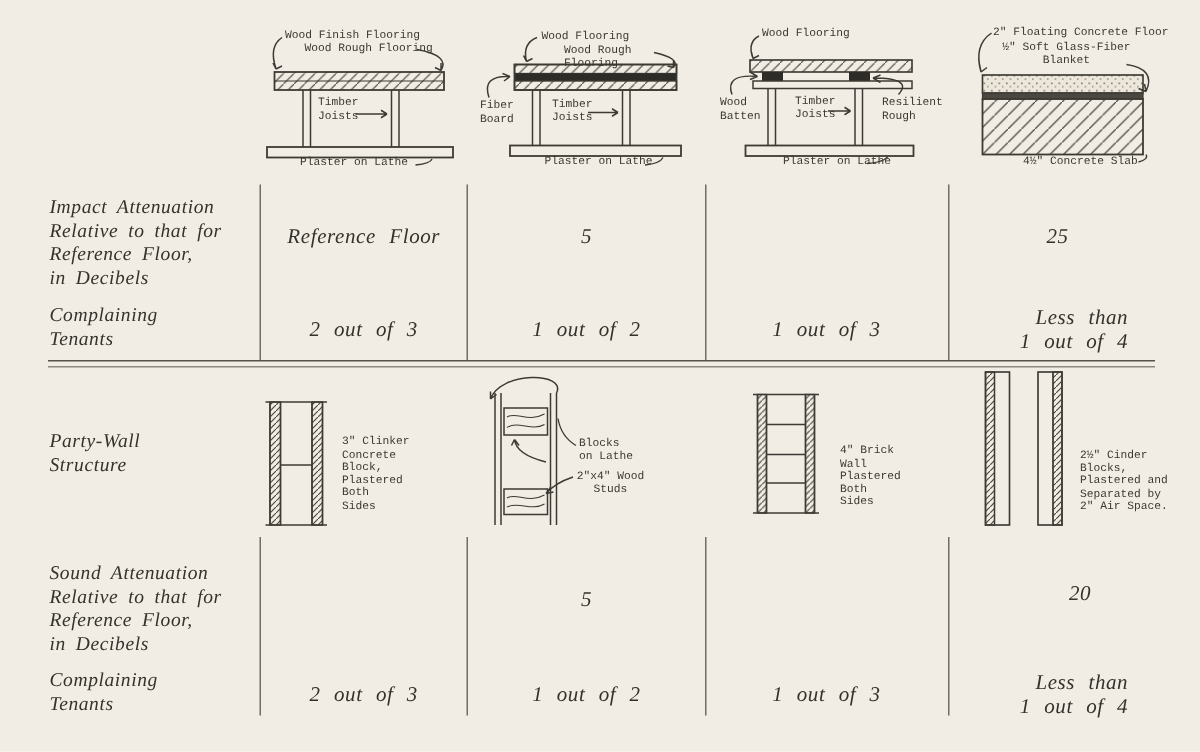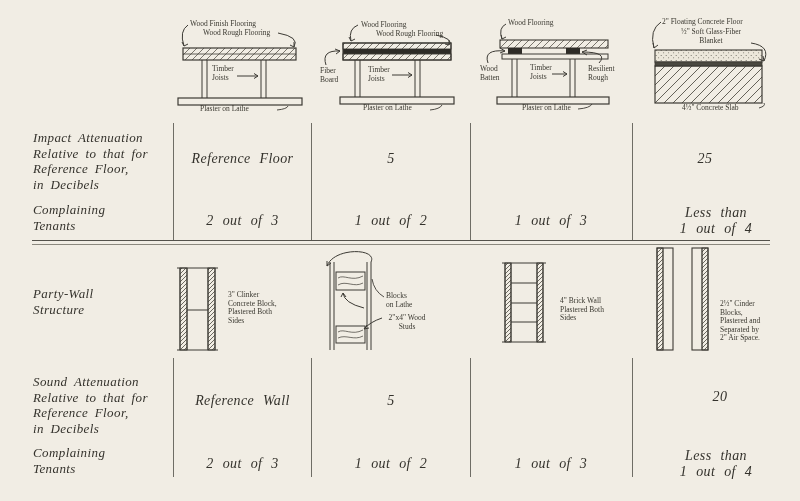--- a/index.html
+++ b/index.html
@@ -11,31 +11,31 @@
   .lbl{
     position:absolute;left:33px;
     font-style:italic;font-size:13px;line-height:15.5px;
     letter-spacing:.4px;word-spacing:3px;
     color:#34322c;white-space:pre-line;
   }
   .val{
     position:absolute;
     font-style:italic;font-size:14px;line-height:16px;
     letter-spacing:.4px;word-spacing:5px;
-    color:#34322c;white-space:pre-line;text-align:center;
+    color:#34322c;white-space:pre-line;text-align:right;
     display:flex;align-items:center;justify-content:center;
   }
   .vdiv{position:absolute;width:1px;background:#6f6d65;}
   .hrule{position:absolute;left:32px;top:240px;width:738px;height:3px;
     border-top:1px solid #54524b;border-bottom:1px solid #8b887e;}
   .draw{position:absolute;}
   .draw svg{position:absolute;left:0;top:0;overflow:visible;}
   .hw{
     position:absolute;
-    font-family:Liberation Serif, serif;
+    font-family:Liberation Mono, monospace;
     font-size:7.5px;line-height:8.5px;color:#3a3830;
     white-space:pre-line;
   }
   .hw.ctr{text-align:center;}
 </style>
 </head>
 <body>
 
 <div class="canvas">
 
@@ -95,21 +95,20 @@
   <div class="val" style="left:632px;top:146px;width:146px;height:26px">25</div>
 
   
   <div class="val" style="left:173px;top:200px;width:139px;height:42px">2 out of 3</div>
   <div class="val" style="left:312px;top:200px;width:158px;height:42px">1 out of 2</div>
   <div class="val" style="left:470px;top:200px;width:162px;height:42px">1 out of 3</div>
   <div class="val" style="left:632px;top:200px;width:168px;height:42px">Less than
 1 out of 4</div>
 
   
-  <div class="val" style="left:173px;top:388px;width:139px;height:26px">Reference Wall</div>
   <div class="val" style="left:312px;top:388px;width:158px;height:26px">5</div>
   <div class="val" style="left:632px;top:384px;width:176px;height:26px">20</div>
 
   
   <div class="val" style="left:173px;top:443px;width:139px;height:42px">2 out of 3</div>
   <div class="val" style="left:312px;top:443px;width:158px;height:42px">1 out of 2</div>
   <div class="val" style="left:470px;top:443px;width:162px;height:42px">1 out of 3</div>
   <div class="val" style="left:632px;top:443px;width:168px;height:42px">Less than
 1 out of 4</div>
 

